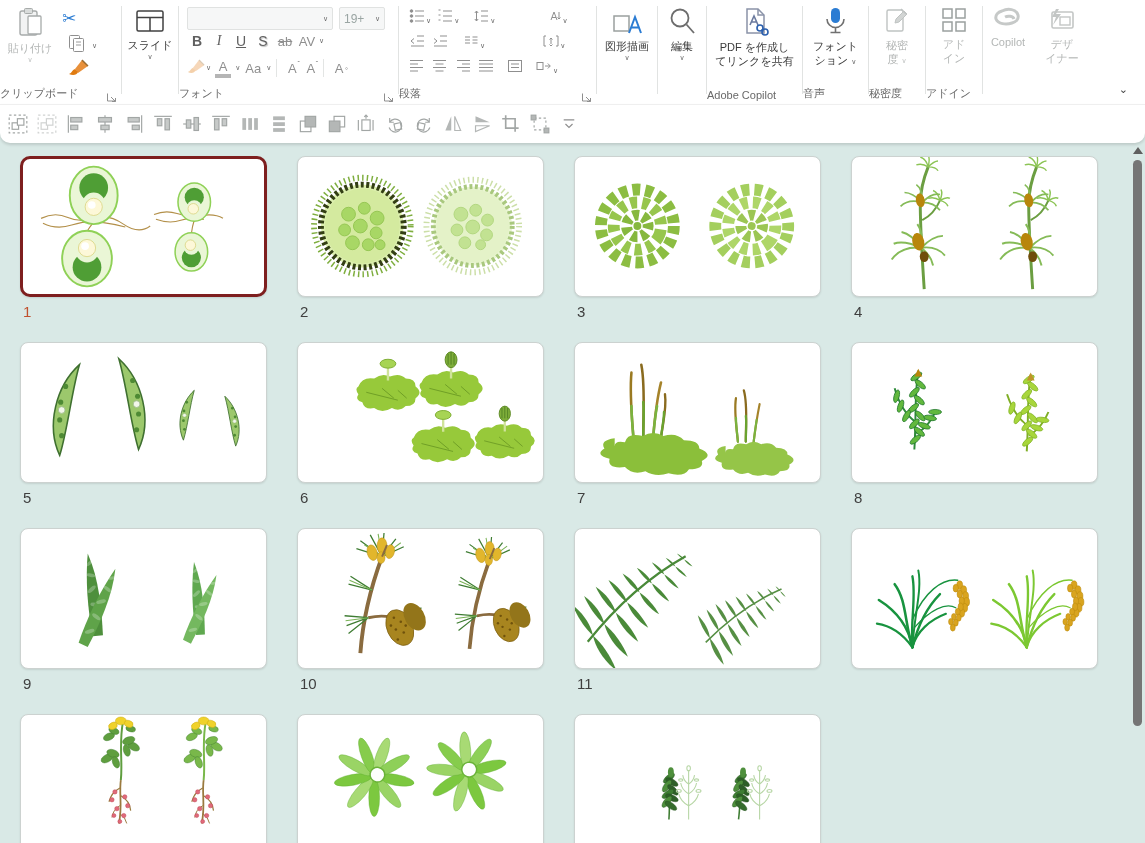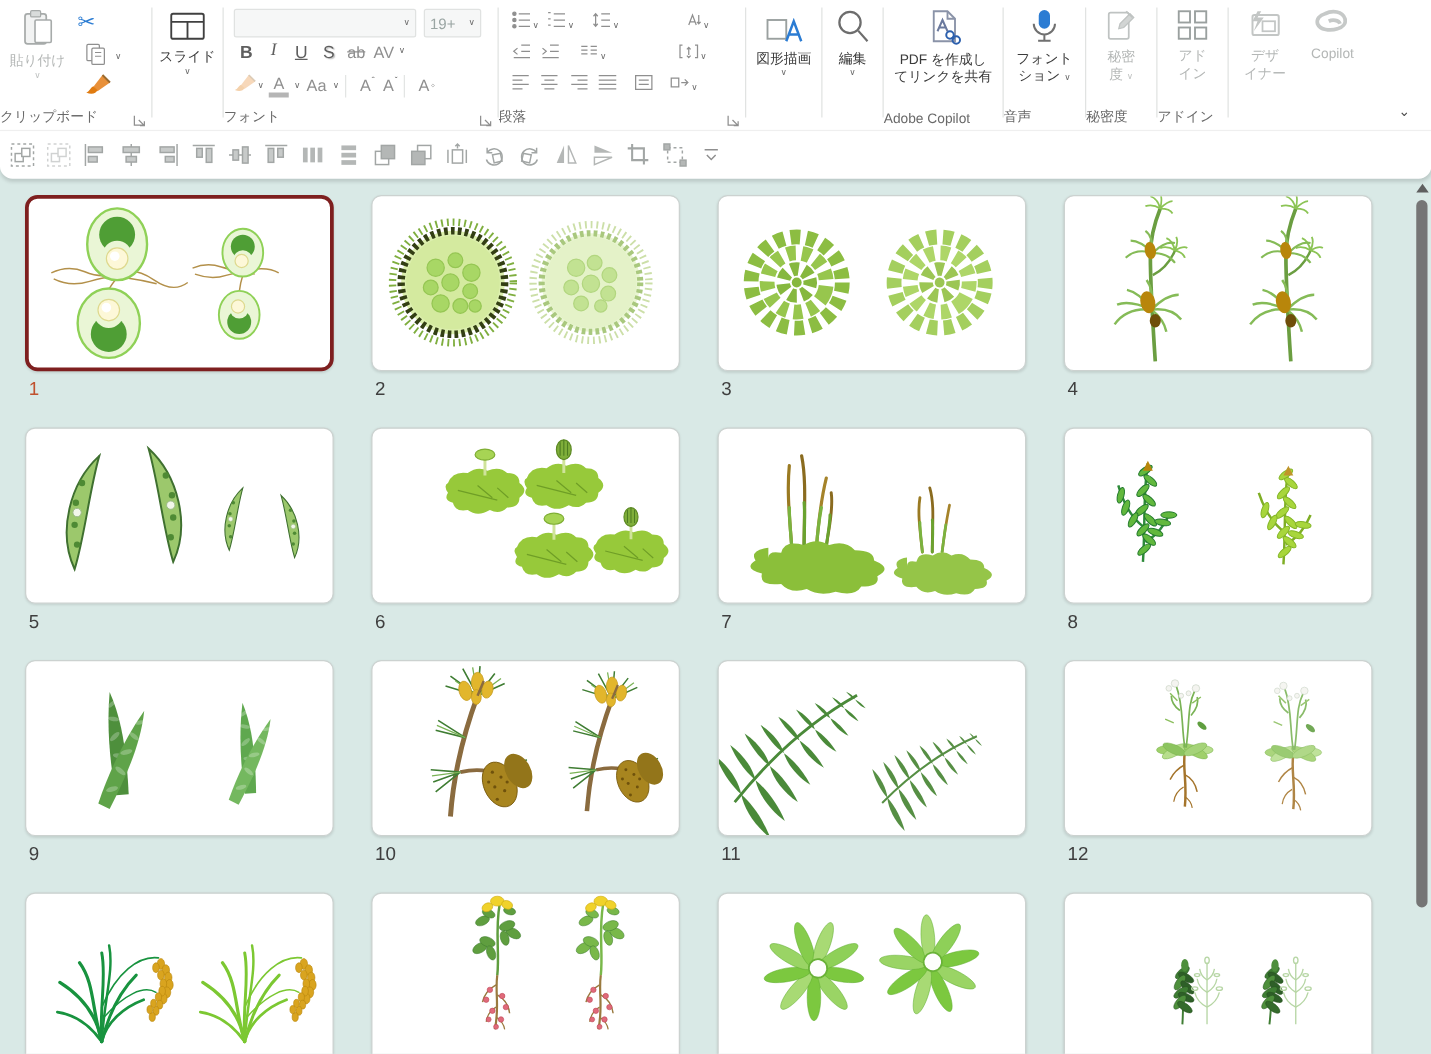--- a/index.html
+++ b/index.html
@@ -697,35 +697,35 @@
       <span><svg width="26" height="26" viewBox="0 0 26 26">
             <use href="#bi-grid"></use>
           </svg></span>
       <span class="blbl">アド</span>
       <span class="blbl">イン</span>
     </div>
     <div class="glabel">アドイン</div>
   </div>
   <div class="rsep"></div>
 
+  <div class="rgroup" style="width:50px">
+    <div class="bigbtn dis">
+      <span><svg width="30" height="24" viewBox="0 0 30 24">
+            <use href="#bi-copilot"></use>
+          </svg></span>
+      <span class="blbl">Copilot</span>
+    </div>
+  </div>
   <div class="rgroup" style="width:58px">
     <div class="bigbtn dis">
       <span><svg width="29" height="26" viewBox="0 0 29 26">
             <use href="#bi-designer"></use>
           </svg></span>
       <span class="blbl">デザ</span>
       <span class="blbl">イナー</span>
-    </div>
-  </div>
-  <div class="rgroup" style="width:50px">
-    <div class="bigbtn dis">
-      <span><svg width="30" height="24" viewBox="0 0 30 24">
-            <use href="#bi-copilot"></use>
-          </svg></span>
-      <span class="blbl">Copilot</span>
     </div>
   </div>
 
   <span class="collapse-chev">⌄</span>
 </div>
 
 <div class="toolbar2">
   <svg class="t2i" viewBox="0 0 17 17">
       <use href="#t-grp"></use>
     </svg>
@@ -1038,29 +1038,20 @@
   <div class="cell">
     <div class="thumb">
       <svg viewBox="0 0 246 141">
         <use href="#frond" color="#4a8a39" transform="translate(22,16) rotate(6) scale(1.15)"></use>
         <use href="#frond" color="#568f44" transform="translate(146,46) rotate(12) scale(.82)"></use>
       </svg>
     </div>
     <div class="num">11</div>
   </div>
 
-  <div class="cell">
-    <div class="thumb">
-      <svg viewBox="0 0 246 141">
-        <use href="#arab" transform="translate(96,72)"></use>
-          <use href="#arab" transform="translate(184,74)" opacity=".88"></use>
-      </svg>
-    </div>
-    <div class="num">12</div>
-  </div>
 
   <div class="cell">
     <div class="thumb">
       <svg viewBox="0 0 246 141">
         <use href="#rice" color="#18933f" transform="translate(60,120)"></use>
           <use href="#rice" color="#7cc832" transform="translate(176,120)"></use>
       </svg>
     </div>
 
   </div>

